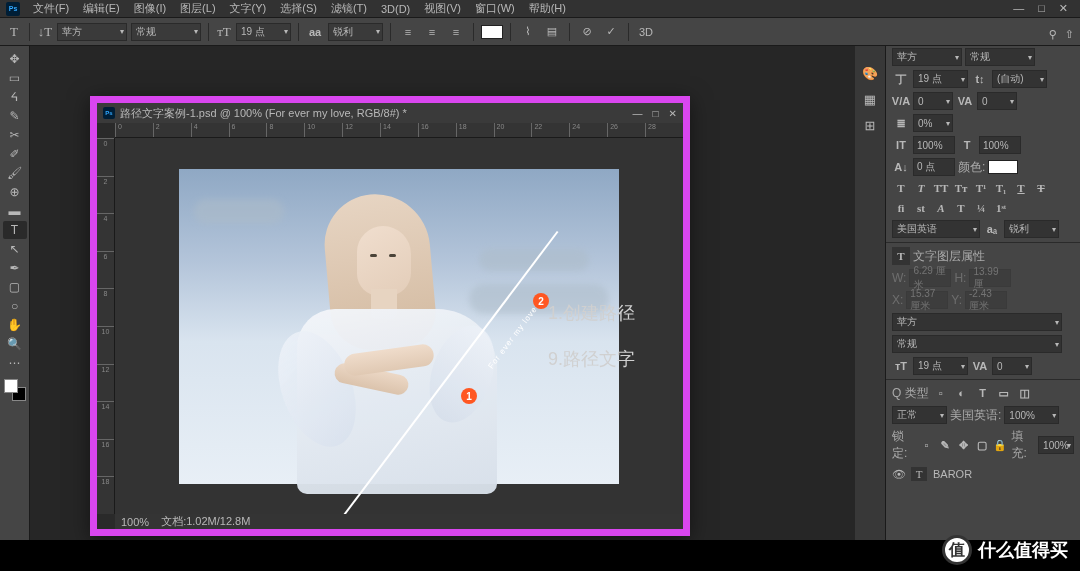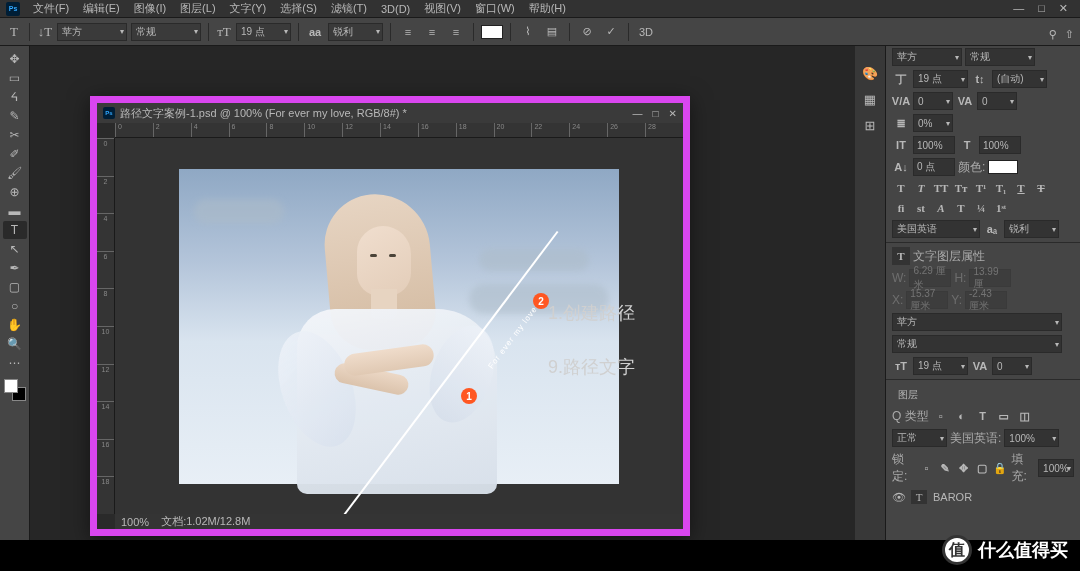--- a/index.html
+++ b/index.html
@@ -50,21 +50,21 @@
 .neck{position:absolute;left:92px;top:95px;width:26px;height:30px;background:#e7d4c1;border-radius:0 0 6px 6px;}
 .dress{position:absolute;left:18px;top:115px;width:200px;height:185px;background:linear-gradient(165deg,#f4f6fa 0%,#e6ecf3 40%,#d8e0ea 100%);border-radius:38px 60px 10px 10px;opacity:.96;}
 .dress::before{content:"";position:absolute;left:-15px;top:20px;width:70px;height:120px;background:linear-gradient(150deg,rgba(240,244,250,.85),rgba(210,220,235,.6));border-radius:50%;transform:rotate(-20deg);}
 .dress::after{content:"";position:absolute;right:5px;top:15px;width:60px;height:100px;background:linear-gradient(200deg,rgba(240,244,250,.8),rgba(205,215,230,.55));border-radius:50%;transform:rotate(18deg);}
 .arm{position:absolute;left:65px;top:155px;width:90px;height:22px;background:linear-gradient(180deg,#efdccb,#e0c9b3);border-radius:12px;transform:rotate(-8deg);z-index:3;}
 .arm2{position:absolute;left:55px;top:175px;width:75px;height:20px;background:linear-gradient(180deg,#ecd8c6,#dbc3ac);border-radius:11px;transform:rotate(12deg);z-index:2;}
 .path-line{position:absolute;left:220px;top:388px;width:370px;height:2px;background:#fff;transform-origin:left center;transform:rotate(-53deg);z-index:10;}
 .path-text{position:absolute;left:360px;top:195px;font-size:8px;color:#fff;transform:rotate(-53deg);letter-spacing:1px;white-space:nowrap;z-index:11;}
 .marker{position:absolute;width:16px;height:16px;background:#ff5722;border-radius:50%;color:#fff;font-size:10px;display:flex;align-items:center;justify-content:center;z-index:12;font-weight:bold;}
 .doc-status{position:absolute;bottom:0;left:18px;right:0;height:15px;background:#343434;display:flex;align-items:center;padding:0 6px;font-size:9px;gap:12px;color:#888;}
-.annotations{position:absolute;right:220px;top:255px;display:flex;flex-direction:column;gap:30px;}
+.annotations{position:absolute;right:220px;top:255px;display:flex;flex-direction:column;gap:22px;}
 .annotations div{font-size:18px;color:#d0d0d0;font-weight:300;}
 .panels{width:195px;background:#454545;border-left:1px solid #1a1a1a;display:flex;flex-direction:column;overflow:hidden;}
 .prow{display:flex;align-items:center;gap:3px;padding:2px 6px;}
 .tabs{display:flex;padding:3px 4px 0;}
 .tab{padding:3px 8px;font-size:10px;background:#3a3a3a;cursor:pointer;}
 .tab.act{background:#454545;}
 .sp-ic{width:18px;height:18px;display:flex;align-items:center;justify-content:center;font-weight:bold;}
 .panels .sel{background:#333;}
 .panels .num{background:#333;}
 .t-row{display:flex;gap:6px;padding:3px 8px;}
@@ -329,23 +329,20 @@
           <div class="sel" style="width:170px">常规</div>
         </div>
    <div class="prow">
     <span class="sp-ic">тT</span>
           <div class="sel w55">19 点</div>
     <span class="sp-ic">VA</span>
           <div class="sel w40">0</div>
    </div>
    <div class="divider"></div>
 
-   <div class="tabs">
-          <div class="tab act">图层</div>
-        </div>
    <div class="prow">
     <span class="prop-lbl">Q 类型</span>
     <span class="sp-ic">▫</span>
     <span class="sp-ic">◐</span>
     <span class="sp-ic">T</span>
     <span class="sp-ic">▭</span>
     <span class="sp-ic">◫</span>
    </div>
    <div class="prow">
     <div class="sel w55">正常</div>

